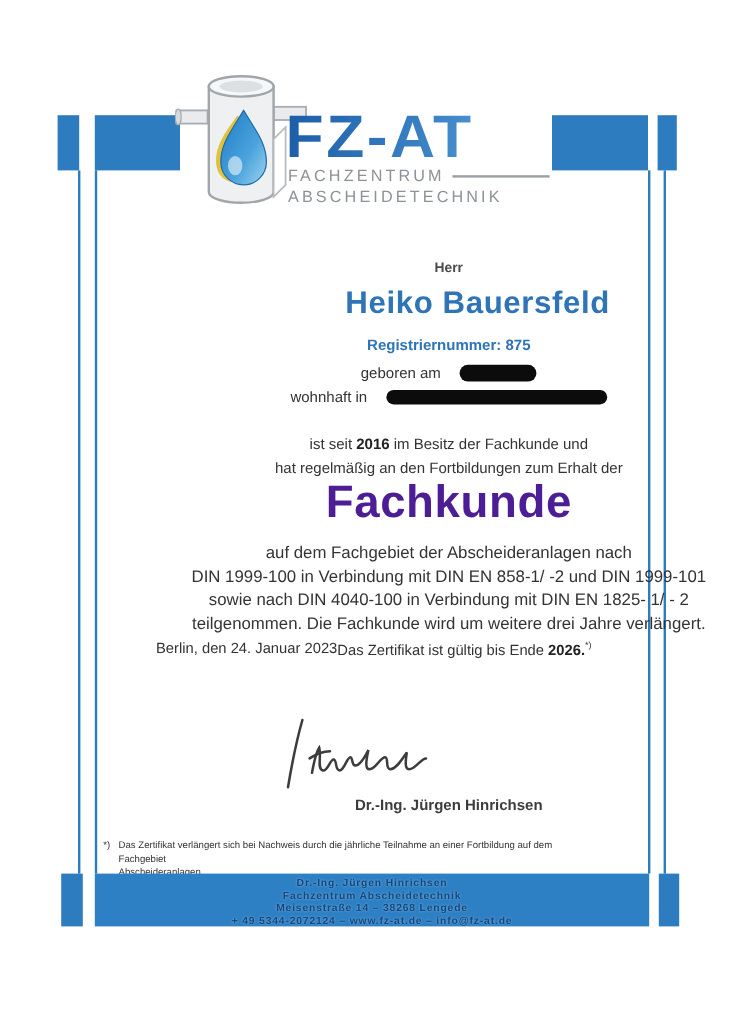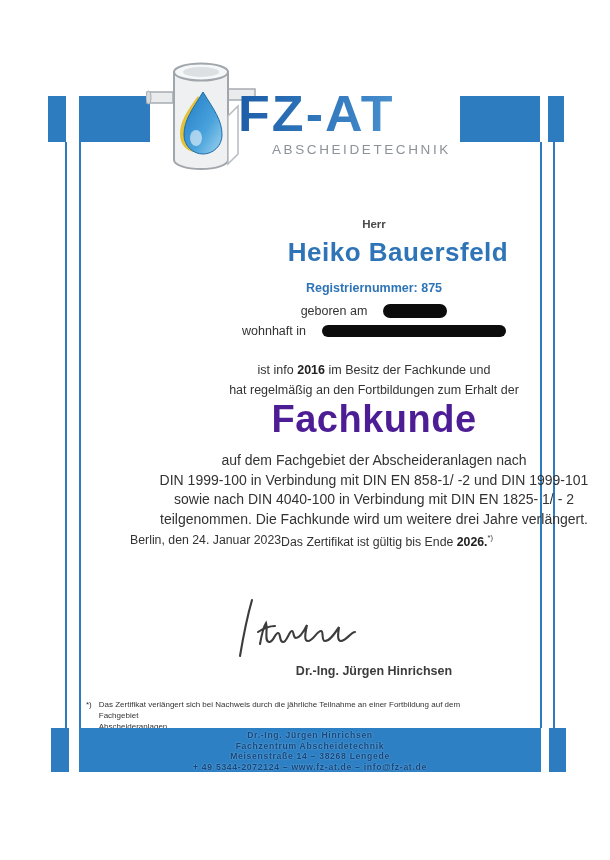--- a/index.html
+++ b/index.html
@@ -32,21 +32,21 @@
   @supports (-webkit-background-clip: text) {
     .wordmark{
       background:linear-gradient(100deg,#1b5ca6 0%,#3e86c8 55%,#7db3dd 100%);
       -webkit-background-clip:text;background-clip:text;color:transparent;
     }
   }
   .logo-sub{position:absolute;left:240px;top:139px;width:218px;color:#8d9298;}
   .logo-sub-row1{display:flex;align-items:center;gap:6px;}
   .logo-sub .txt{font-size:13.5px;letter-spacing:2.6px;white-space:nowrap;}
   .logo-sub .rule{flex:1;border-top:2px solid #9aa0a5;margin-top:1px;}
-  .logo-sub-row2{margin-top:1px;margin-left:32px;}
+  .logo-sub-row2{margin-top:1px;}
 
   
   .ctr{position:absolute;left:96px;width:556px;text-align:center;}
   .salutation{top:218px;font-size:11.5px;font-weight:bold;color:#4a4a4a;}
   .recipient-name{top:237px;font-size:26px;font-weight:bold;color:#2e74b6;letter-spacing:0.5px;margin-left:24px;}
   .regnum{top:281px;font-size:12.5px;font-weight:bold;color:#2e74b6;}
   .redact-row{display:flex;justify-content:center;align-items:center;gap:16px;font-size:12.5px;color:#333;}
   .row-born{top:304px;}
   .row-res{top:324px;}
   .bar-black{background:#0c0c0c;border-radius:7px;}
@@ -118,40 +118,44 @@
       <path d="M82,58 L92,48 L92,96 L82,106 Z" fill="#ffffff" stroke="#b6bbc0" stroke-width="1.5"></path>
 
       <path d="M52,38 C40,54 34,64 34,76 C34,88 42,94 50,94 C44,84 46,62 58,48 Z" fill="#e2c23a"></path>
 
       <path d="M57,34 C46,52 38,62 38,77 A19,19 0 0 0 76,77 C76,62 68,52 57,34 Z" fill="url(#dropg)" stroke="#1f6aa8" stroke-width="1"></path>
       <ellipse cx="50" cy="80" rx="6" ry="8" fill="#ffffff" opacity="0.55"></ellipse>
     </svg>
   </div>
   <div class="wordmark">FZ-AT</div>
   <div class="logo-sub">
+    <div class="logo-sub-row1">
+      <span class="txt">FACHZENTRUM</span>
+      <span class="rule"></span>
+    </div>
     <div class="logo-sub-row2">
       <span class="txt">ABSCHEIDETECHNIK</span>
     </div>
   </div>
 
   <div class="ctr salutation">Herr</div>
   <div class="ctr recipient-name">Heiko Bauersfeld</div>
   <div class="ctr regnum">Registriernummer: 875</div>
 
   <div class="ctr redact-row row-born">
     <span>geboren am</span>
     <span class="bar-black bar-born"></span>
   </div>
   <div class="ctr redact-row row-res">
     <span>wohnhaft in</span>
     <span class="bar-black bar-res"></span>
   </div>
 
   <div class="ctr para1">
-    <div><span>ist info </span><b class="inline">2016</b><span> im Besitz der Fachkunde und</span></div>
+    <div><span>ist seit </span><b class="inline">2016</b><span> im Besitz der Fachkunde und</span></div>
     <div>hat regelmäßig an den Fortbildungen zum Erhalt der</div>
   </div>
 
   <div class="ctr heading">Fachkunde</div>
 
   <div class="ctr para2">
     <div>auf dem Fachgebiet der Abscheideranlagen nach</div>
     <div>DIN 1999-100 in Verbindung mit DIN EN 858-1/ -2 und DIN 1999-101</div>
     <div>sowie nach DIN 4040-100 in Verbindung mit DIN EN 1825- 1/ - 2</div>
     <div>teilgenommen. Die Fachkunde wird um weitere drei Jahre verlängert.</div>

